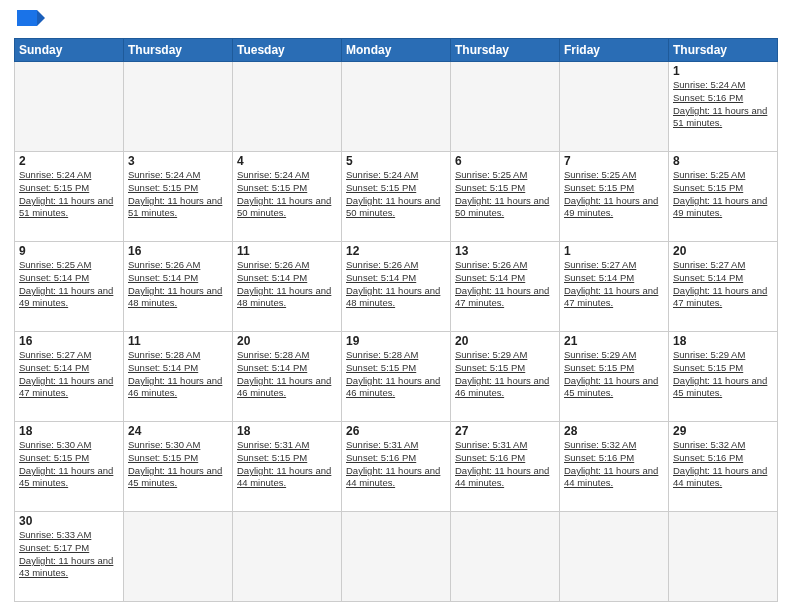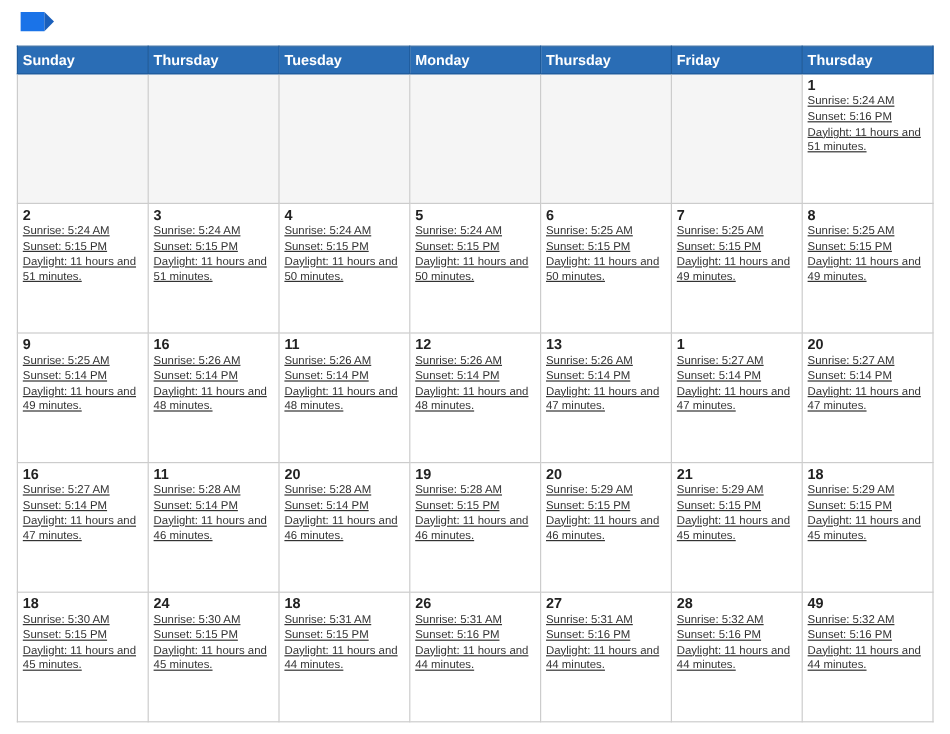--- a/index.html
+++ b/index.html
@@ -315,21 +315,35 @@
 Sunset: 5:16 PM
 Daylight: 11 hours and 44 minutes.</div>
           </td>
           <td>
             <span class="day-num">28</span>
             <div class="cell-text" style="white-space: pre-line;">Sunrise: 5:32 AM
 Sunset: 5:16 PM
 Daylight: 11 hours and 44 minutes.</div>
           </td>
           <td>
-            <span class="day-num">49</span>
+            <span class="day-num">29</span>
             <div class="cell-text" style="white-space: pre-line;">Sunrise: 5:32 AM
 Sunset: 5:16 PM
 Daylight: 11 hours and 44 minutes.</div>
           </td>
+        </tr>
+        <tr>
+          <td>
+            <span class="day-num">30</span>
+            <div class="cell-text" style="white-space: pre-line;">Sunrise: 5:33 AM
+Sunset: 5:17 PM
+Daylight: 11 hours and 43 minutes.</div>
+          </td>
+          <td class="empty"></td>
+          <td class="empty"></td>
+          <td class="empty"></td>
+          <td class="empty"></td>
+          <td class="empty"></td>
+          <td class="empty"></td>
         </tr>
       </tbody>
   </table>
 </div>
 
 </body></html>

